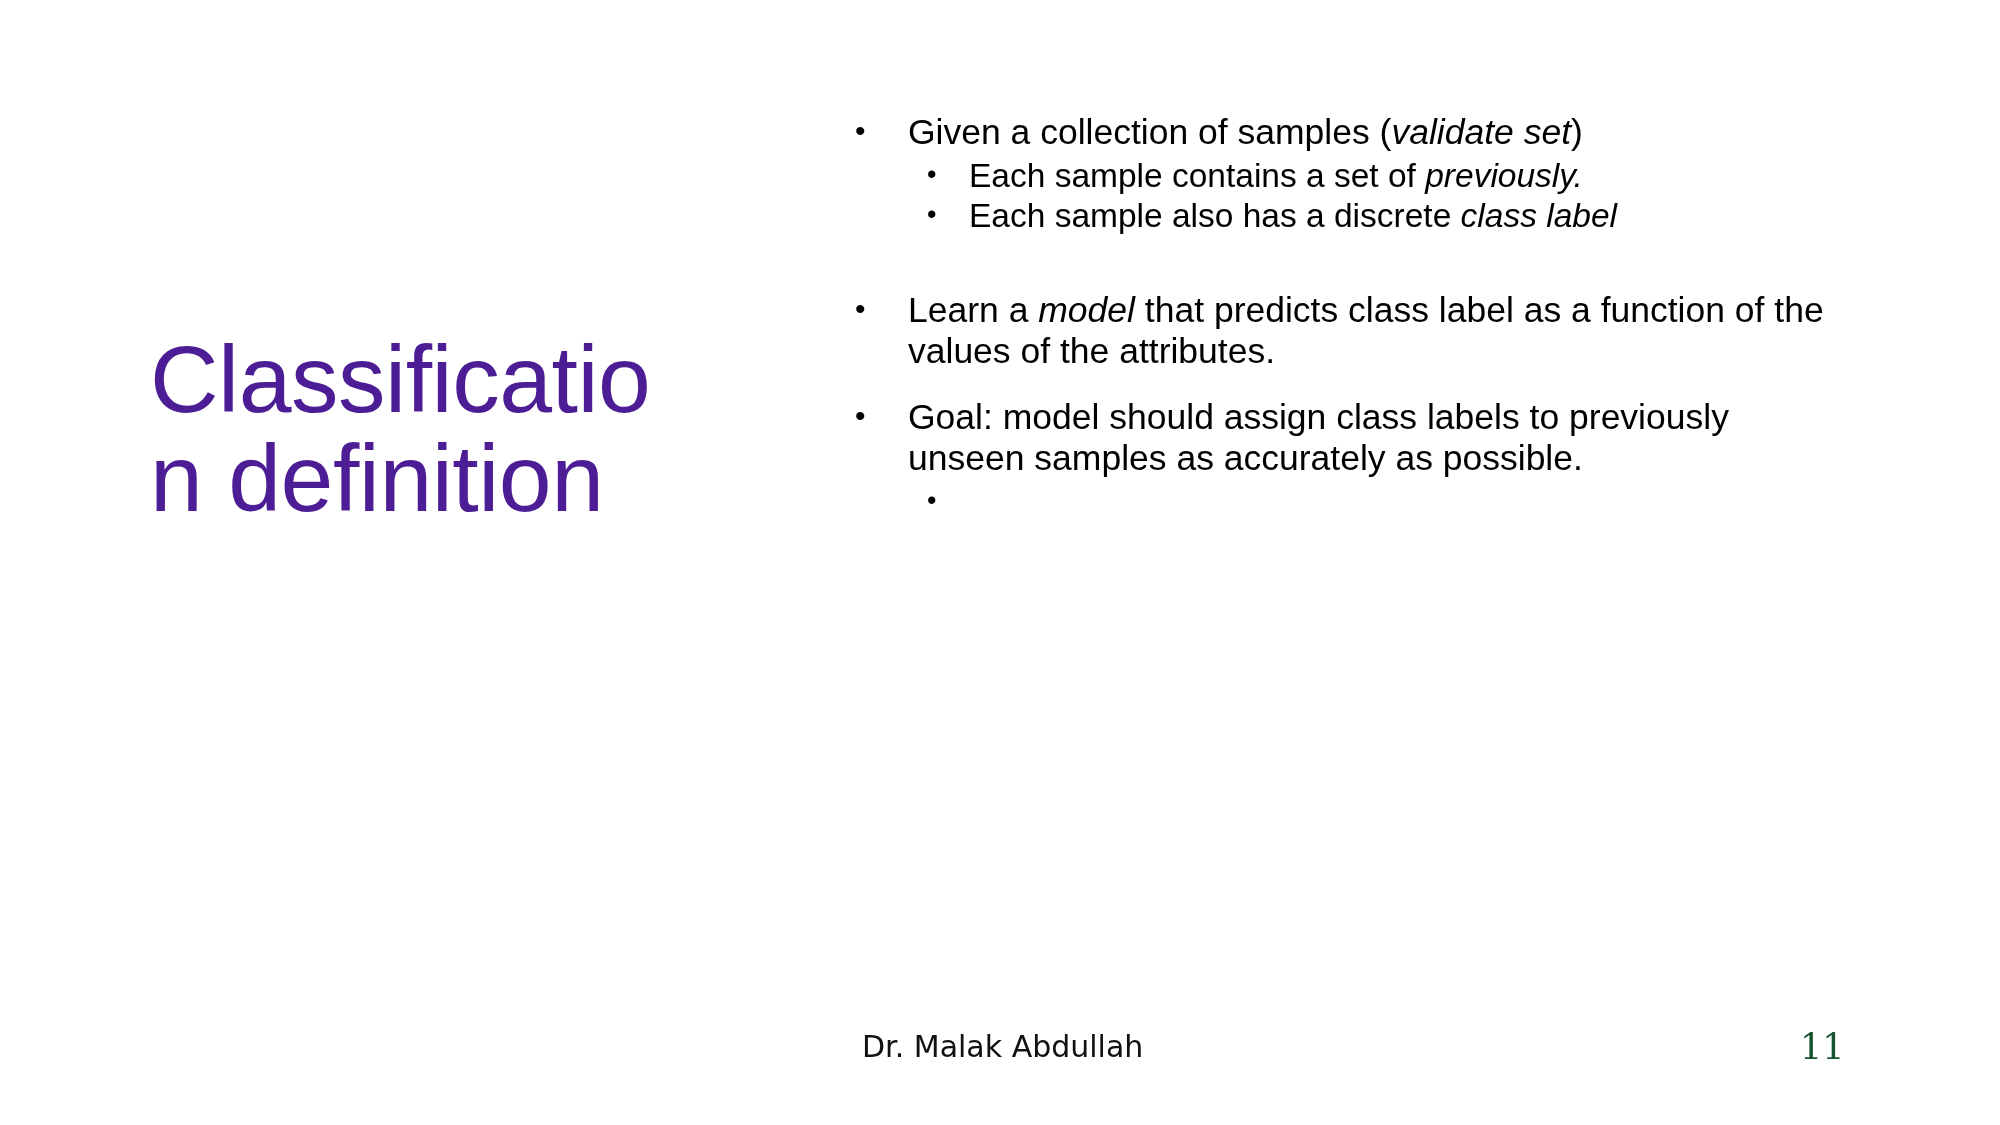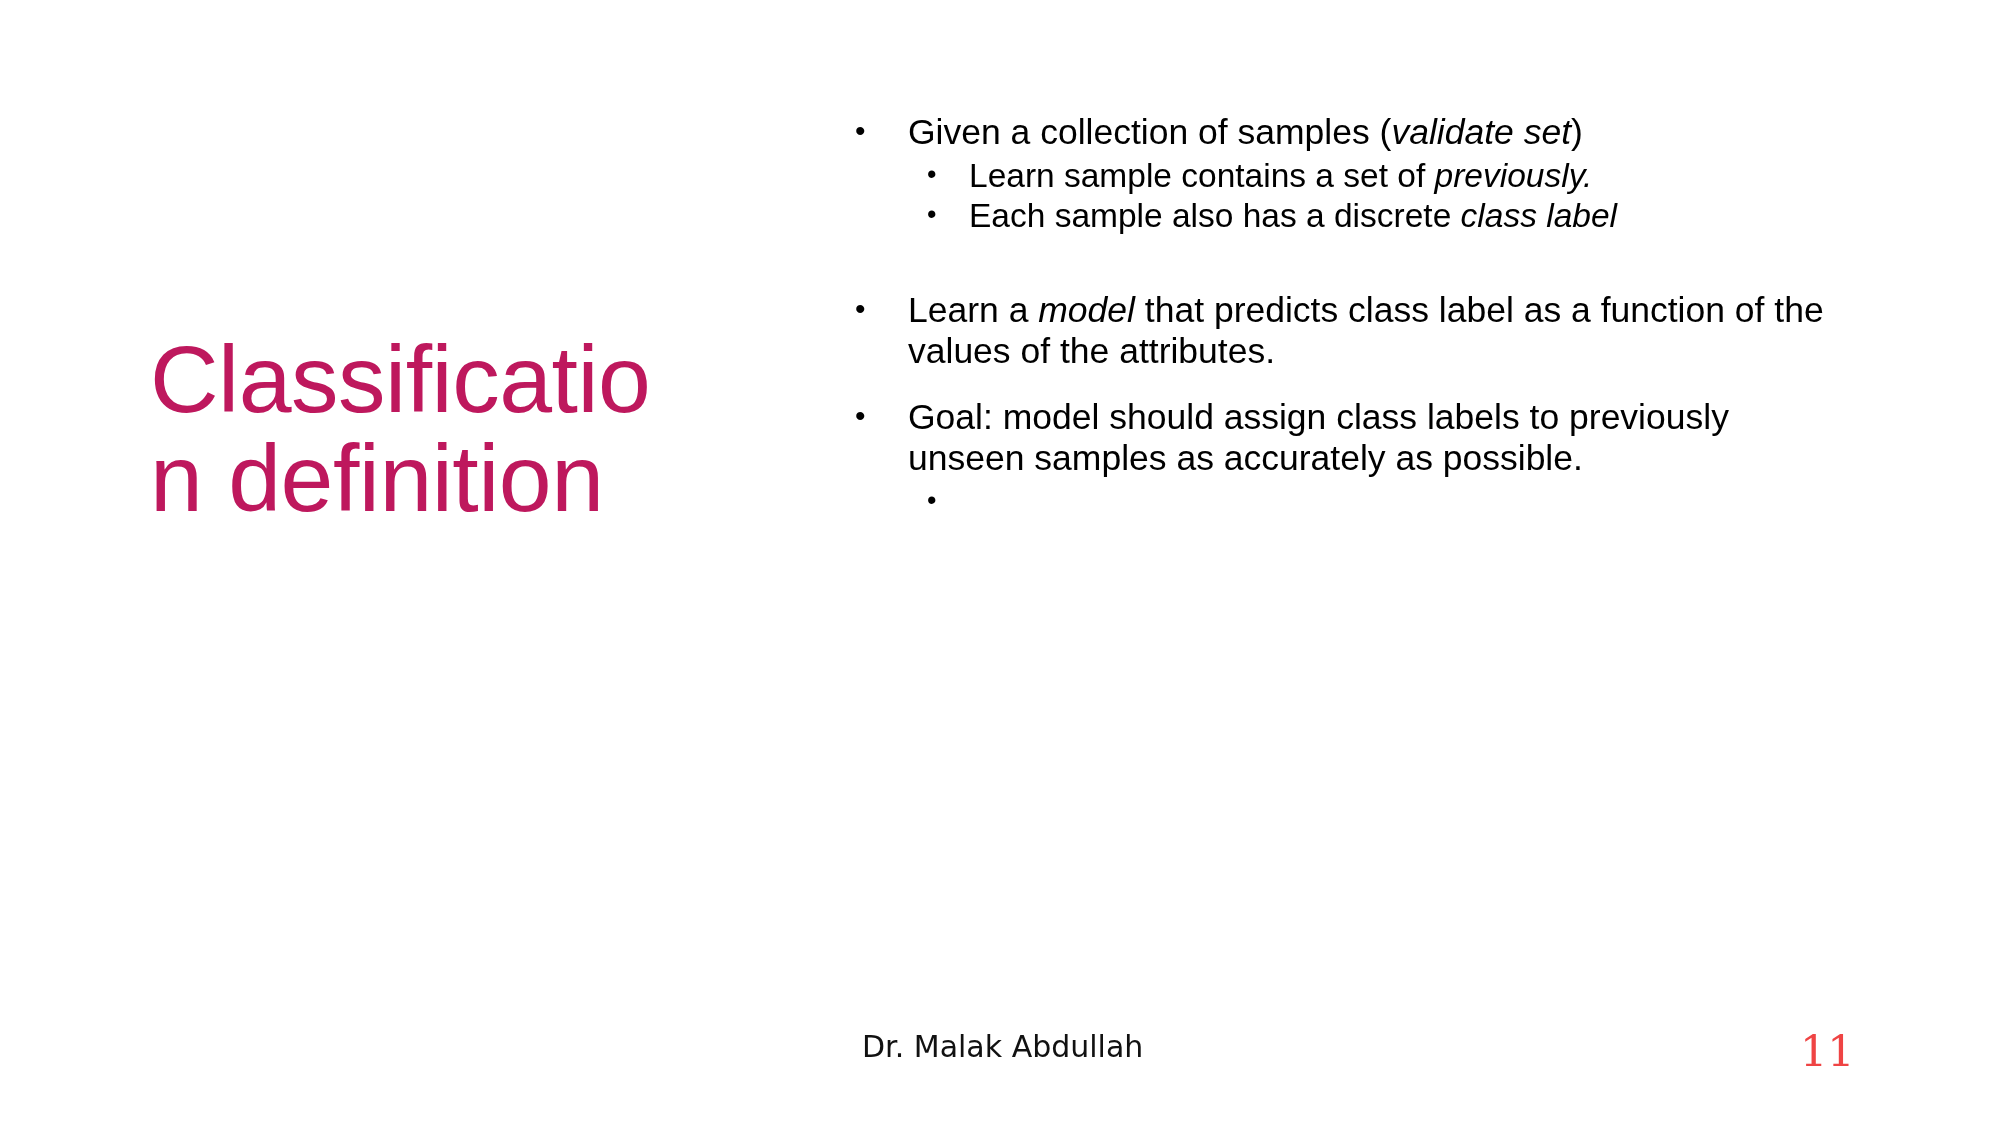--- a/index.html
+++ b/index.html
@@ -24,21 +24,21 @@
 
   
   .title-block {
     position: absolute;
     left: 150px;
     top: 330px;
     width: 560px;
     font-size: 95px;
     line-height: 1.04;
     font-weight: 400;
-    color: #be185d;
+    color: #4c1d95;
     letter-spacing: -0.5px;
   }
   .title-line { display: block; white-space: pre; }
 
   
   .body-block {
     position: absolute;
     left: 855px;
     top: 112px;
     width: 1000px;
@@ -99,23 +99,23 @@
     line-height: 1.1;
     color: #111111;
     white-space: pre;
     text-align: center;
   }
   .footer-page {
     position: absolute;
     left: 1800px;
     top: 1028px;
     font-family: "DejaVu Serif", serif;
-    font-size: 43px;
+    font-size: 35px;
     line-height: 1.1;
-    color: #ef4444;
+    color: #14532d;
     white-space: pre;
   }
 </style>
 </head>
 <body>
 
 <div class="slide">
 
   <div class="title-block">
     <span class="title-line">Classificatio</span>
@@ -124,21 +124,21 @@
 
   <div class="body-block">
 
     <div class="bullet-row lvl1">
       <span class="marker">•</span>
       <span class="btext"><span>Given a collection of samples (</span><em class="it">validate set</em><span>)</span></span>
     </div>
 
     <div class="bullet-row lvl2">
       <span class="marker">•</span>
-      <span class="btext"><span>Learn sample contains a set of </span><em class="it">previously.</em></span>
+      <span class="btext"><span>Each sample contains a set of </span><em class="it">previously.</em></span>
     </div>
 
     <div class="bullet-row lvl2">
       <span class="marker">•</span>
       <span class="btext"><span>Each sample also has a </span><span class="ul">discrete</span><span> </span><em class="it">class label</em></span>
     </div>
 
     <div class="spacer-1"></div>
 
     <div class="bullet-row lvl1">

